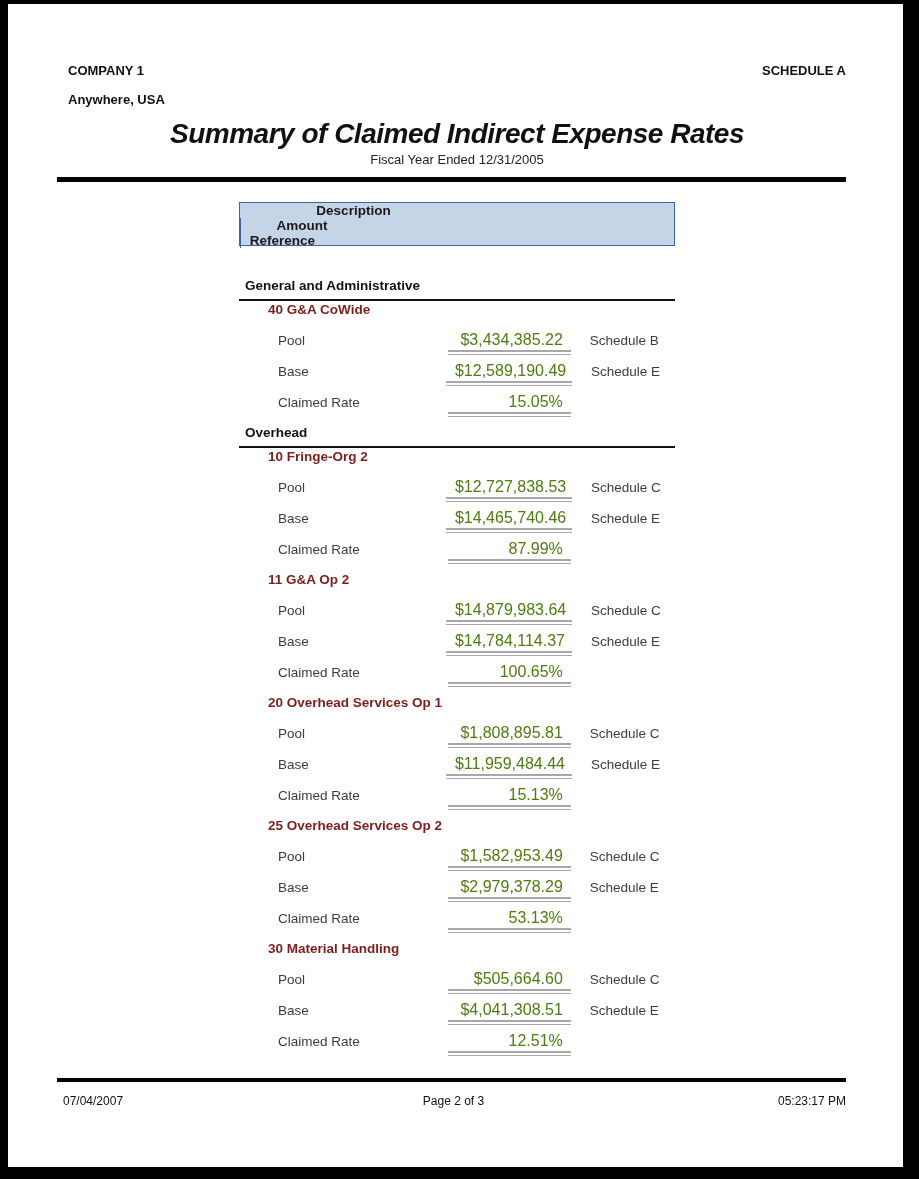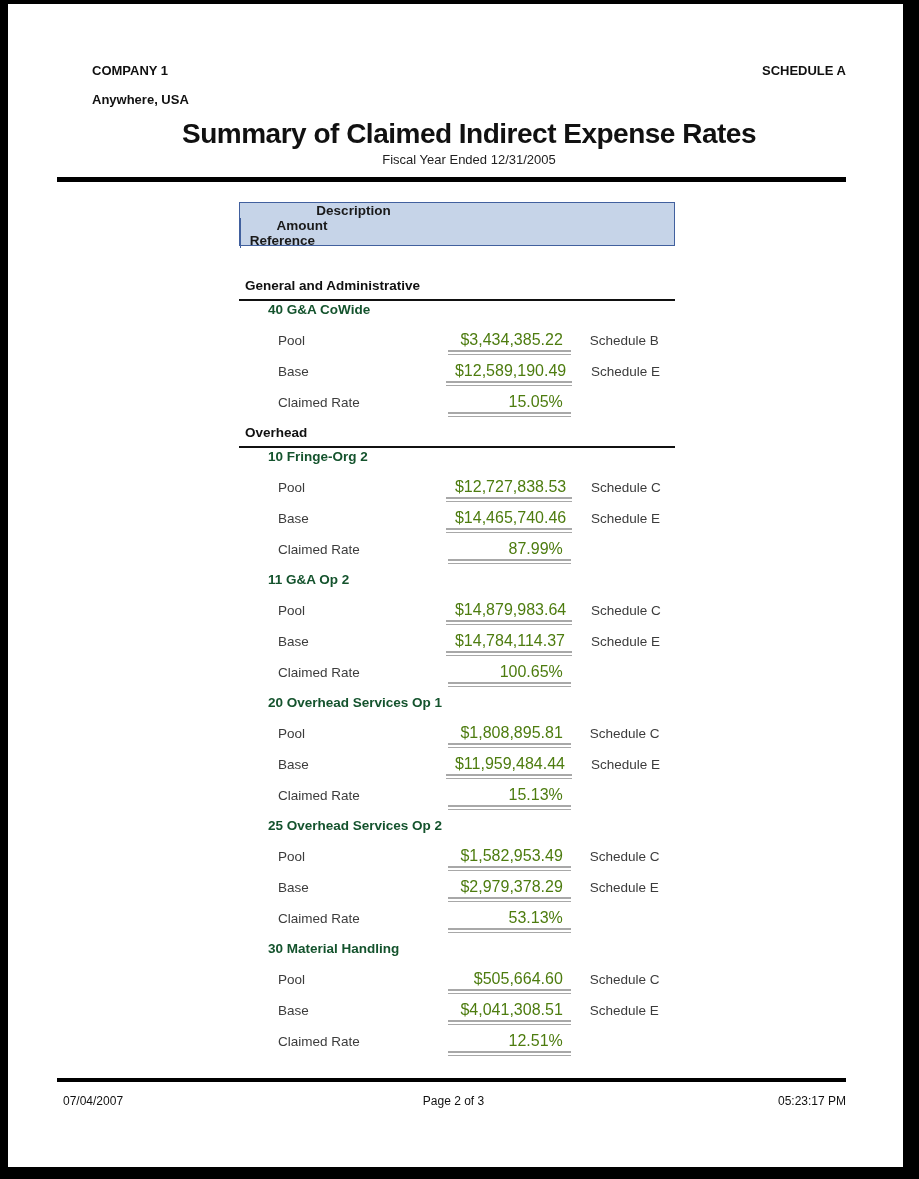--- a/index.html
+++ b/index.html
@@ -18,24 +18,24 @@
     overflow: hidden;
   }
   .page {
     position: absolute;
     left: 8px; top: 4px;
     width: 895px; height: 1163px;
     background: var(--page-bg);
     color: #111;
   }
   
-  .doc-header { padding: 60px 57px 0 84px; }
+  .doc-header { padding: 60px 57px 0 60px; }
   .corp-row { display: flex; justify-content: space-between; font-size: 13px; font-weight: bold; line-height: 14px; }
   .location { margin-top: 15px; font-size: 13px; font-weight: bold; line-height: 14px; }
-  .title { margin-top: 10px; text-align: center; font-size: 28px; font-weight: bold; line-height: 33px; letter-spacing: -0.5px; }
+  .title { margin-top: 10px; text-align: center; font-size: 28px; font-weight: bold; line-height: 33px; letter-spacing: -0.5px; font-style: italic; }
   .subtitle { margin-top: 2px; text-align: center; font-size: 13px; line-height: 15px; color: #222; }
   .thick-rule { height: 5px; background: var(--rule); margin: 10px 57px 0 49px; }
   
   .report-table { width: 436px; margin: 20px 0 0 231px; }
   .col-header {
     display: flex; height: 44px;
     background: var(--table-header-bg);
     border: 1px solid var(--table-header-border);
     margin-bottom: 31px;
     flex-direction: column;
@@ -50,21 +50,21 @@
   .section { margin-top: 0; }
   .section-title {
     font-size: 13.5px; font-weight: bold; color: #111;
     padding: 0 0 5px 6px; line-height: 17px;
     border-bottom: 2px solid #111;
     margin-top: 8px;
   }
   .group { margin-top: 0; }
   .group:first-of-type { margin-top: 9px; }
   .group-name {
-    font-size: 13.5px; font-weight: bold; color: #14532d;
+    font-size: 13.5px; font-weight: bold; color: #7f1d1d;
     padding-left: 29px; line-height: 17px; margin-bottom: 13px;
   }
   .data-row { display: flex; align-items: baseline; margin-bottom: 12px; gap: 6px; }
   .cell-label {
     width: 218px; padding-left: 39px;
     font-size: 13.5px; color: #3c3c3c; line-height: 18px;
   }
   .cell-amount {
     position: relative; width: 123px;
     font-size: 16px; color: #4d7c0f; line-height: 18px;

